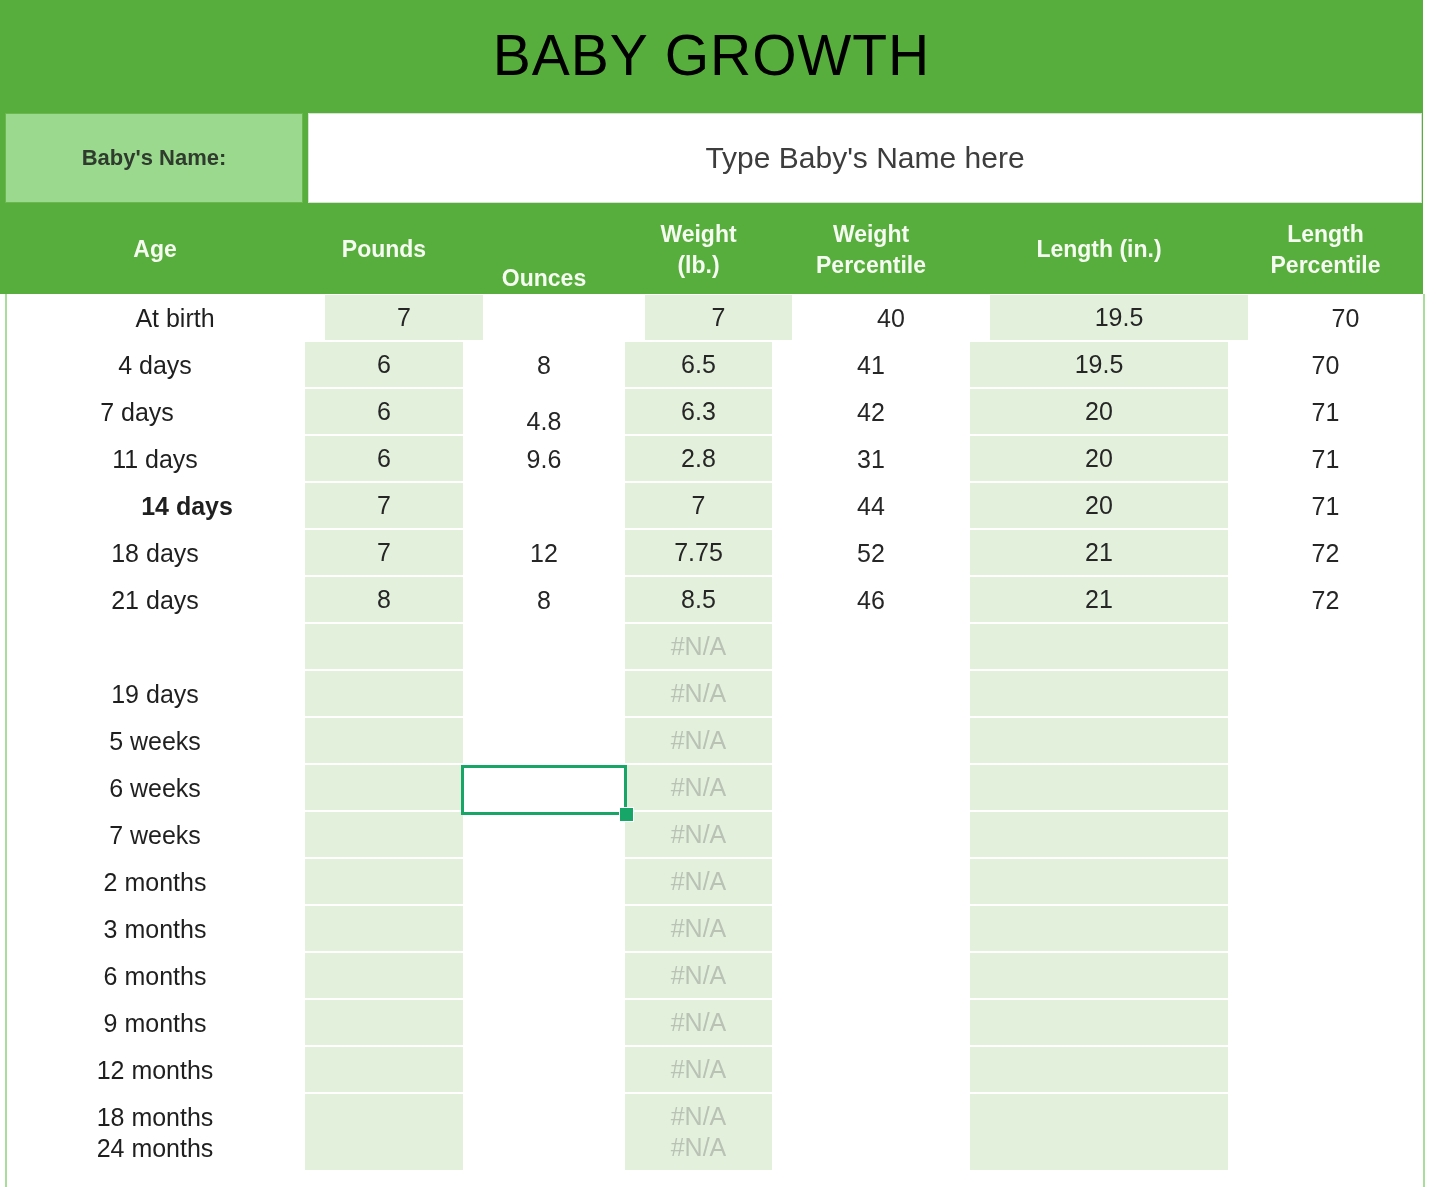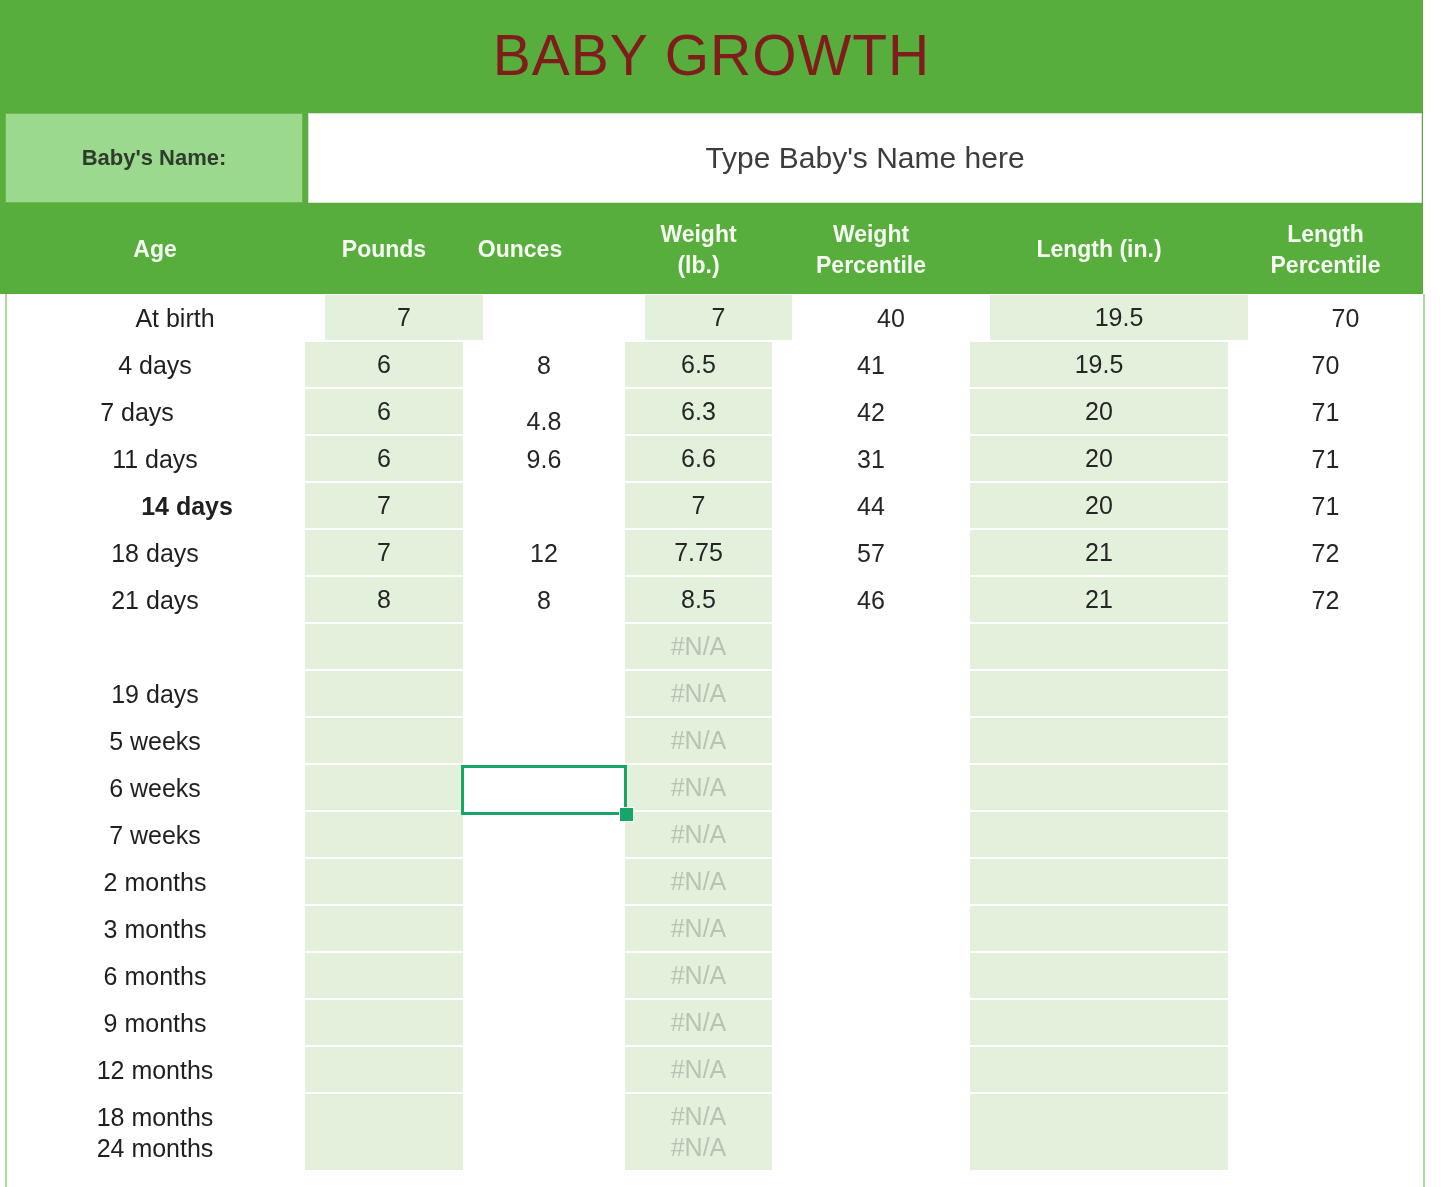--- a/index.html
+++ b/index.html
@@ -28,21 +28,21 @@
     left: 0;
     top: 0;
     width: 1423px;
     height: 110px;
     background: #57AE3C;
     display: flex;
     align-items: center;
     justify-content: center;
   }
   .title-text {
-    color: #7f1d1d;
+    color: #000000;
     font-size: 57px;
     font-weight: 400;
     letter-spacing: 1px;
     line-height: 1;
     white-space: nowrap;
   }
 
   
   .name-row {
     position: absolute;
@@ -222,21 +222,21 @@
       <div class="hcell" style="left: 5px; width: 300px;">
         <div>
           <div>Age</div>
         </div>
       </div>
       <div class="hcell" style="left: 305px; width: 158px;">
         <div>
           <div>Pounds</div>
         </div>
       </div>
-      <div class="hcell" style="left: 439px; width: 162px;">
+      <div class="hcell" style="left: 463px; width: 162px; align-items: flex-end;">
         <div>
           <div>Ounces</div>
         </div>
       </div>
       <div class="hcell" style="left: 625px; width: 147px;">
         <div>
           <div>Weight</div>
           <div>(lb.)</div>
         </div>
       </div>
@@ -335,21 +335,21 @@
         <div class="cell age" style="left: 5px; width: 300px;">
           <span>11 days</span>
         </div>
         <div class="cell shaded" style="left: 305px; width: 158px;">
           <span>6</span>
         </div>
         <div class="cell" style="left: 463px; width: 162px;">
           <span>9.6</span>
         </div>
         <div class="cell shaded" style="left: 625px; width: 147px;">
-          <span>6.6</span>
+          <span>2.8</span>
         </div>
         <div class="cell" style="left: 772px; width: 198px;">
           <span>31</span>
         </div>
         <div class="cell shaded" style="left: 970px; width: 258px;">
           <span>20</span>
         </div>
         <div class="cell" style="left: 1228px; width: 195px;">
           <span>71</span>
         </div>
@@ -384,21 +384,21 @@
         <div class="cell shaded" style="left: 305px; width: 158px;">
           <span>7</span>
         </div>
         <div class="cell" style="left: 463px; width: 162px;">
           <span>12</span>
         </div>
         <div class="cell shaded" style="left: 625px; width: 147px;">
           <span>7.75</span>
         </div>
         <div class="cell" style="left: 772px; width: 198px;">
-          <span>57</span>
+          <span>52</span>
         </div>
         <div class="cell shaded" style="left: 970px; width: 258px;">
           <span>21</span>
         </div>
         <div class="cell" style="left: 1228px; width: 195px;">
           <span>72</span>
         </div>
       </div>
       <div class="row" style="top: 283px;">
         <div class="cell age" style="left: 5px; width: 300px;">

